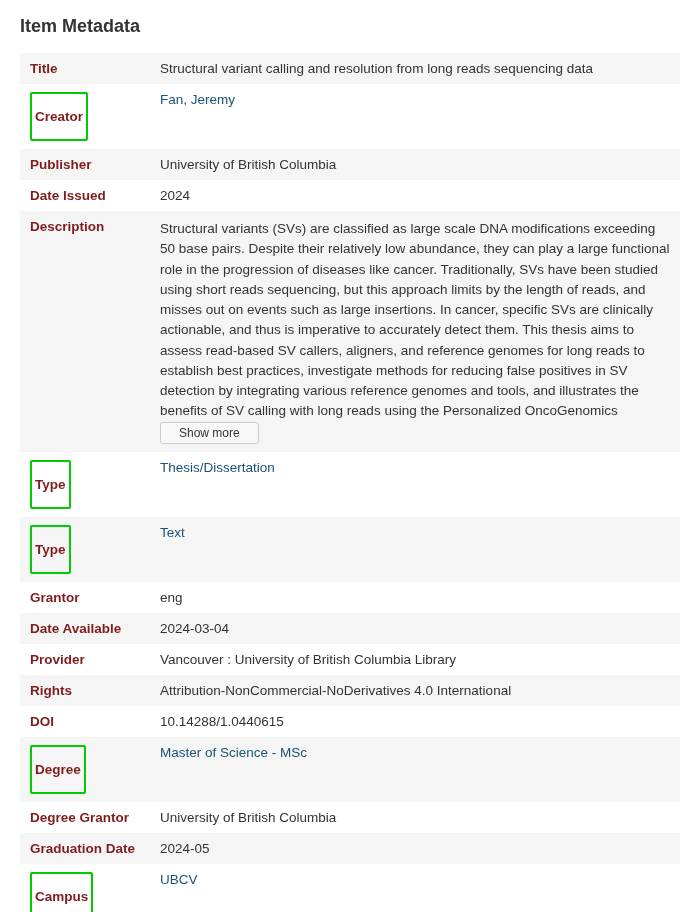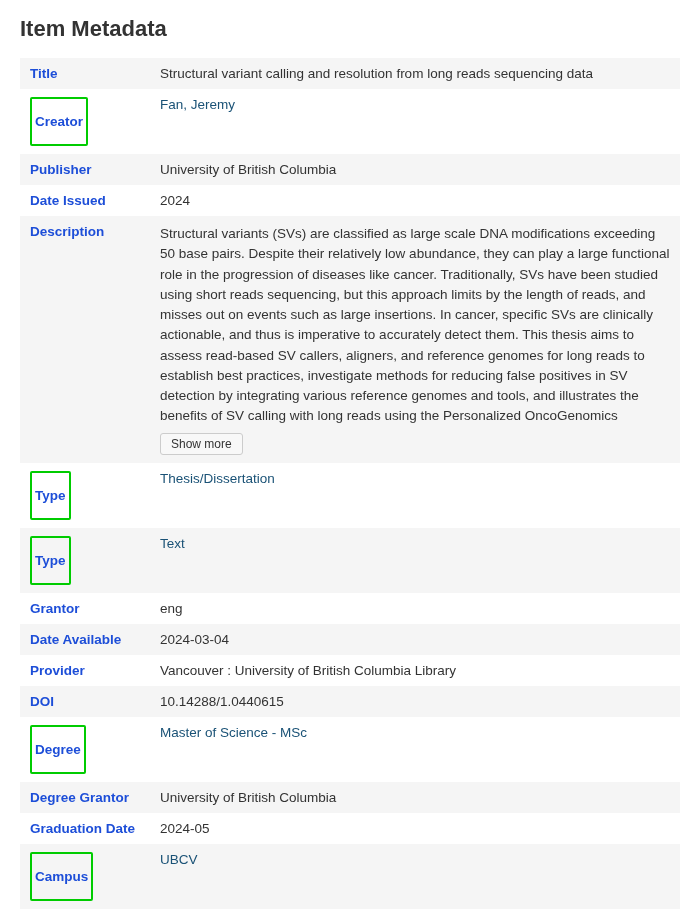--- a/index.html
+++ b/index.html
@@ -11,21 +11,21 @@
       font-family: Arial, sans-serif;
       font-size: 14px;
       color: #333;
       background: #fff;
       width: 700px;
     }
     .page-container {
       padding: 16px 20px;
     }
     h1.page-title {
-      font-size: 22px;
+      font-size: 18px;
       font-weight: bold;
       color: #333;
       margin-bottom: 16px;
     }
     table.metadata-table {
       width: 100%;
       border-collapse: collapse;
     }
     table.metadata-table tr {
       border: none;
@@ -38,41 +38,40 @@
     }
     table.metadata-table td {
       padding: 8px 10px;
       vertical-align: top;
       font-size: 13.5px;
     }
     table.metadata-table td.label {
       font-weight: bold;
       white-space: nowrap;
       width: 130px;
-      color: #1d4ed8;
+      color: #7f1d1d;
       margin-top: 20px;
     }
     table.metadata-table td.value {
       color: #333;
     }
     .link-value {
       color: #1a5276;
       text-decoration: none;
     }
     .highlighted-label {
       display: inline-block;
       border: 2px solid #00cc00;
       padding: 15px 3px;
       border-radius: 2px;
       font-weight: bold;
     }
     .show-more-btn {
       display: inline-block;
-      margin-top: 6px;
-      padding: 3px 10px;
+      padding: 3px 18px;
       border: 1px solid #ccc;
       background: #f8f8f8;
       color: #333;
       font-size: 12px;
       cursor: pointer;
       border-radius: 3px;
     }
     .description-text {
       line-height: 1.5;
     }
@@ -118,20 +117,24 @@
         </tr>
         <tr>
           <td class="label">Date Available</td>
           <td class="value">2024-03-04</td>
         </tr>
         <tr>
           <td class="label">Provider</td>
           <td class="value">Vancouver : University of British Columbia Library</td>
         </tr>
         <tr>
+          <td class="label">Rights</td>
+          <td class="value">Attribution-NonCommercial-NoDerivatives 4.0 International</td>
+        </tr>
+        <tr>
           <td class="label">DOI</td>
           <td class="value">10.14288/1.0440615</td>
         </tr>
         <tr>
           <td class="label"><span class="highlighted-label">Degree</span></td>
           <td class="value"><a class="link-value" href="#">Master of Science - MSc</a></td>
         </tr>
         <tr>
           <td class="label">Degree Grantor</td>
           <td class="value">University of British Columbia</td>

